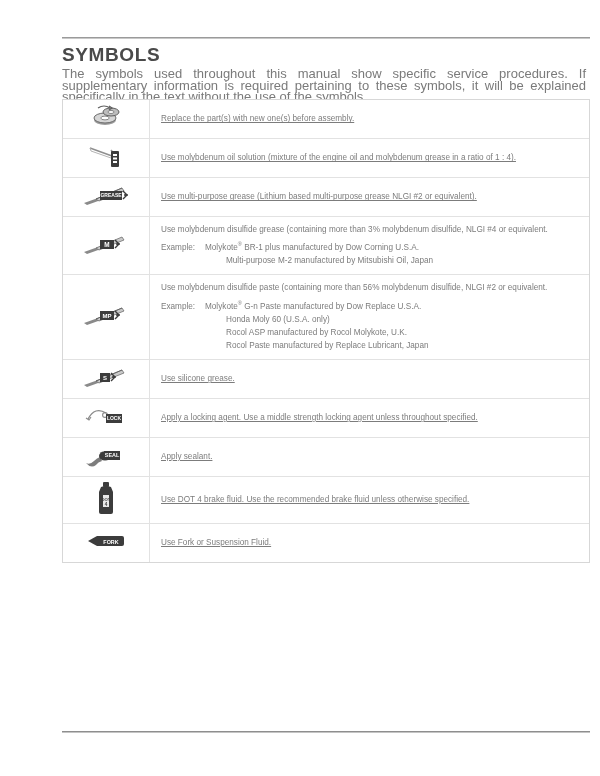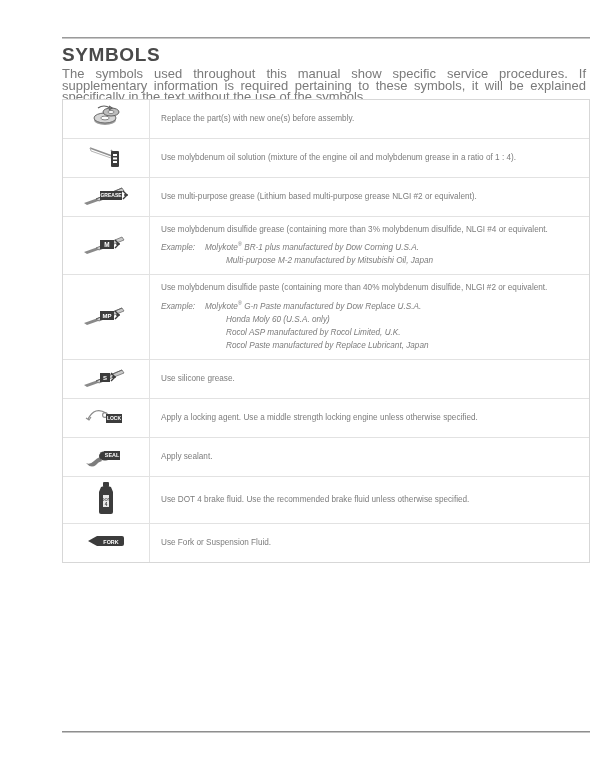--- a/index.html
+++ b/index.html
@@ -88,27 +88,26 @@
   }
   td.desc-cell {
     padding: 7px 12px 7px 11px;
   }
   .desc-main {
     font-size: 8.2px;
     line-height: 11.4px;
     color: #7c7c7c;
     text-align: justify;
   }
-  .desc-main.nojustify { text-align: left; }
+  .desc-main.nojustify { text-align: left; text-decoration: underline; }
   .example-block {
     margin-top: 6px;
     font-size: 8.2px;
     line-height: 13px;
     color: #7c7c7c;
-    font-style: italic;
   }
   .example-row {
     display: flex;
   }
   .example-label {
     width: 44px;
     flex: 0 0 44px;
   }
   .example-text { flex: 1; }
   .example-row.indented .example-label { visibility: hidden; }
@@ -210,33 +209,33 @@
           <tr>
             <td class="icon-cell"><span class="icon-wrap"><svg width="56" height="34" viewBox="0 0 56 34">
                   <path d="M6 25 L20 20 L23 22 L9 27 Z" fill="#8a8a8a"></path>
                   <path d="M18 21 L44 10 L46 13 L21 23 Z" fill="#c9c9c9" stroke="#6f6f6f" stroke-width="0.8"></path>
                   <path d="M18 21 L44 10" stroke="#5a5a5a" stroke-width="0.8" fill="none"></path>
                   <rect x="22" y="13" width="14" height="9" fill="#3c3c3c"></rect>
                   <text x="29" y="19.66" fill="#ffffff" font-size="6" font-family="Liberation Sans, sans-serif" font-weight="bold" text-anchor="middle">MP</text>
                   <path d="M37 13 l4 4 l-4 4 M38 17 h4" stroke="#3c3c3c" stroke-width="1.4" fill="none"></path>
                 </svg></span></td>
             <td class="desc-cell">
-              <div class="desc-main">Use molybdenum disulfide paste (containing more than 40% molybdenum disulfide, NLGI #2 or equivalent.</div>
+              <div class="desc-main">Use molybdenum disulfide paste (containing more than 56% molybdenum disulfide, NLGI #2 or equivalent.</div>
               <div class="example-block">
                 <div class="example-row">
                   <span class="example-label">Example:</span>
                   <span class="example-text"><span>Molykote</span><sup class="reg">®</sup><span> G-n Paste manufactured by Dow Replace U.S.A.</span></span>
                 </div>
                 <div class="example-row indented">
                   <span class="example-label"></span>
                   <span class="example-text"><span>Honda Moly 60 (U.S.A. only)</span></span>
                 </div>
                 <div class="example-row indented">
                   <span class="example-label"></span>
-                  <span class="example-text"><span>Rocol ASP manufactured by Rocol Limited, U.K.</span></span>
+                  <span class="example-text"><span>Rocol ASP manufactured by Rocol Molykote, U.K.</span></span>
                 </div>
                 <div class="example-row indented">
                   <span class="example-label"></span>
                   <span class="example-text"><span>Rocol Paste manufactured by Replace Lubricant, Japan</span></span>
                 </div>
               </div>
             </td>
           </tr>
           <tr>
             <td class="icon-cell"><span class="icon-wrap"><svg width="56" height="34" viewBox="0 0 56 34">
@@ -253,21 +252,21 @@
           </tr>
           <tr>
             <td class="icon-cell"><span class="icon-wrap"><svg width="56" height="34" viewBox="0 0 56 34">
                   <path d="M10 20 q7 -13 18 -6" stroke="#8a8a8a" stroke-width="1.3" fill="none"></path>
                   <path d="M8 19 l3 2 l2 -3" stroke="#8a8a8a" stroke-width="1.1" fill="none"></path>
                   <circle cx="27" cy="16" r="2.4" fill="none" stroke="#8a8a8a" stroke-width="1.1"></circle>
                   <rect x="28" y="15" width="16" height="9" fill="#3c3c3c"></rect>
                   <text x="36" y="21.3" fill="#ffffff" font-size="5" font-family="Liberation Sans, sans-serif" font-weight="bold" text-anchor="middle">LOCK</text>
                 </svg></span></td>
             <td class="desc-cell">
-              <div class="desc-main nojustify">Apply a locking agent. Use a middle strength locking engine unless otherwise specified.</div>
+              <div class="desc-main nojustify">Apply a locking agent. Use a middle strength locking agent unless throughout specified.</div>
             </td>
           </tr>
           <tr>
             <td class="icon-cell"><span class="icon-wrap"><svg width="56" height="34" viewBox="0 0 56 34">
                   <path d="M8 25 q4 2 8 -2 q3 -3 6 -4 l2 4 q-4 1 -6 4 q-5 4 -10 -2 Z" fill="#7d7d7d"></path>
                   <path d="M22 15 q4 -2 8 0" stroke="#8a8a8a" stroke-width="1.1" fill="none"></path>
                   <ellipse cx="27" cy="18" rx="6" ry="4.6" fill="#3c3c3c"></ellipse>
                   <rect x="26" y="13" width="16" height="9" fill="#3c3c3c"></rect>
                   <text x="34" y="19.444" fill="#ffffff" font-size="5.4" font-family="Liberation Sans, sans-serif" font-weight="bold" text-anchor="middle">SEAL</text>
                 </svg></span></td>

